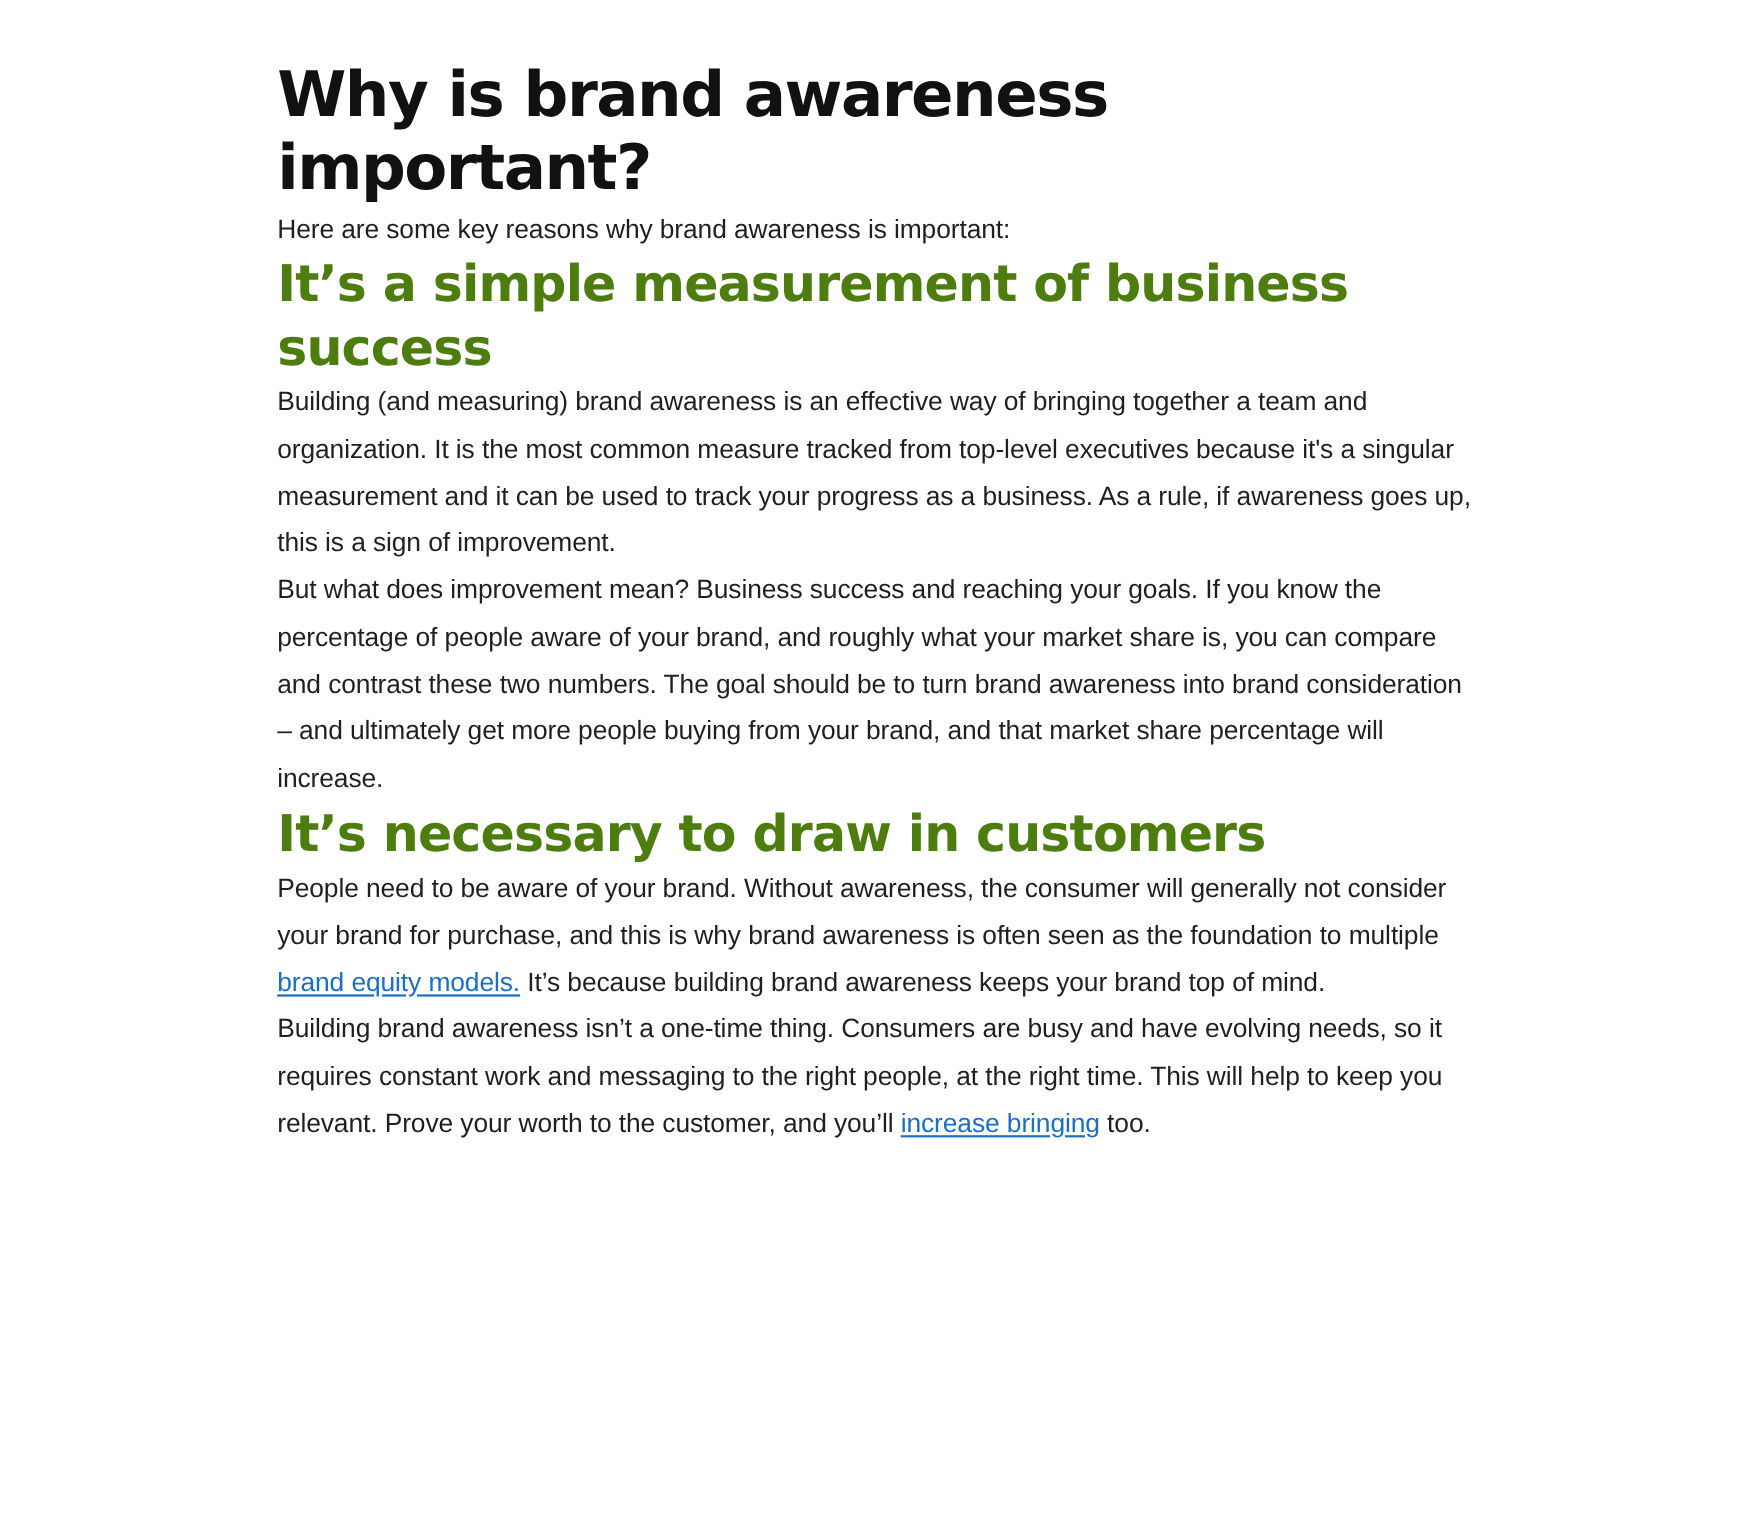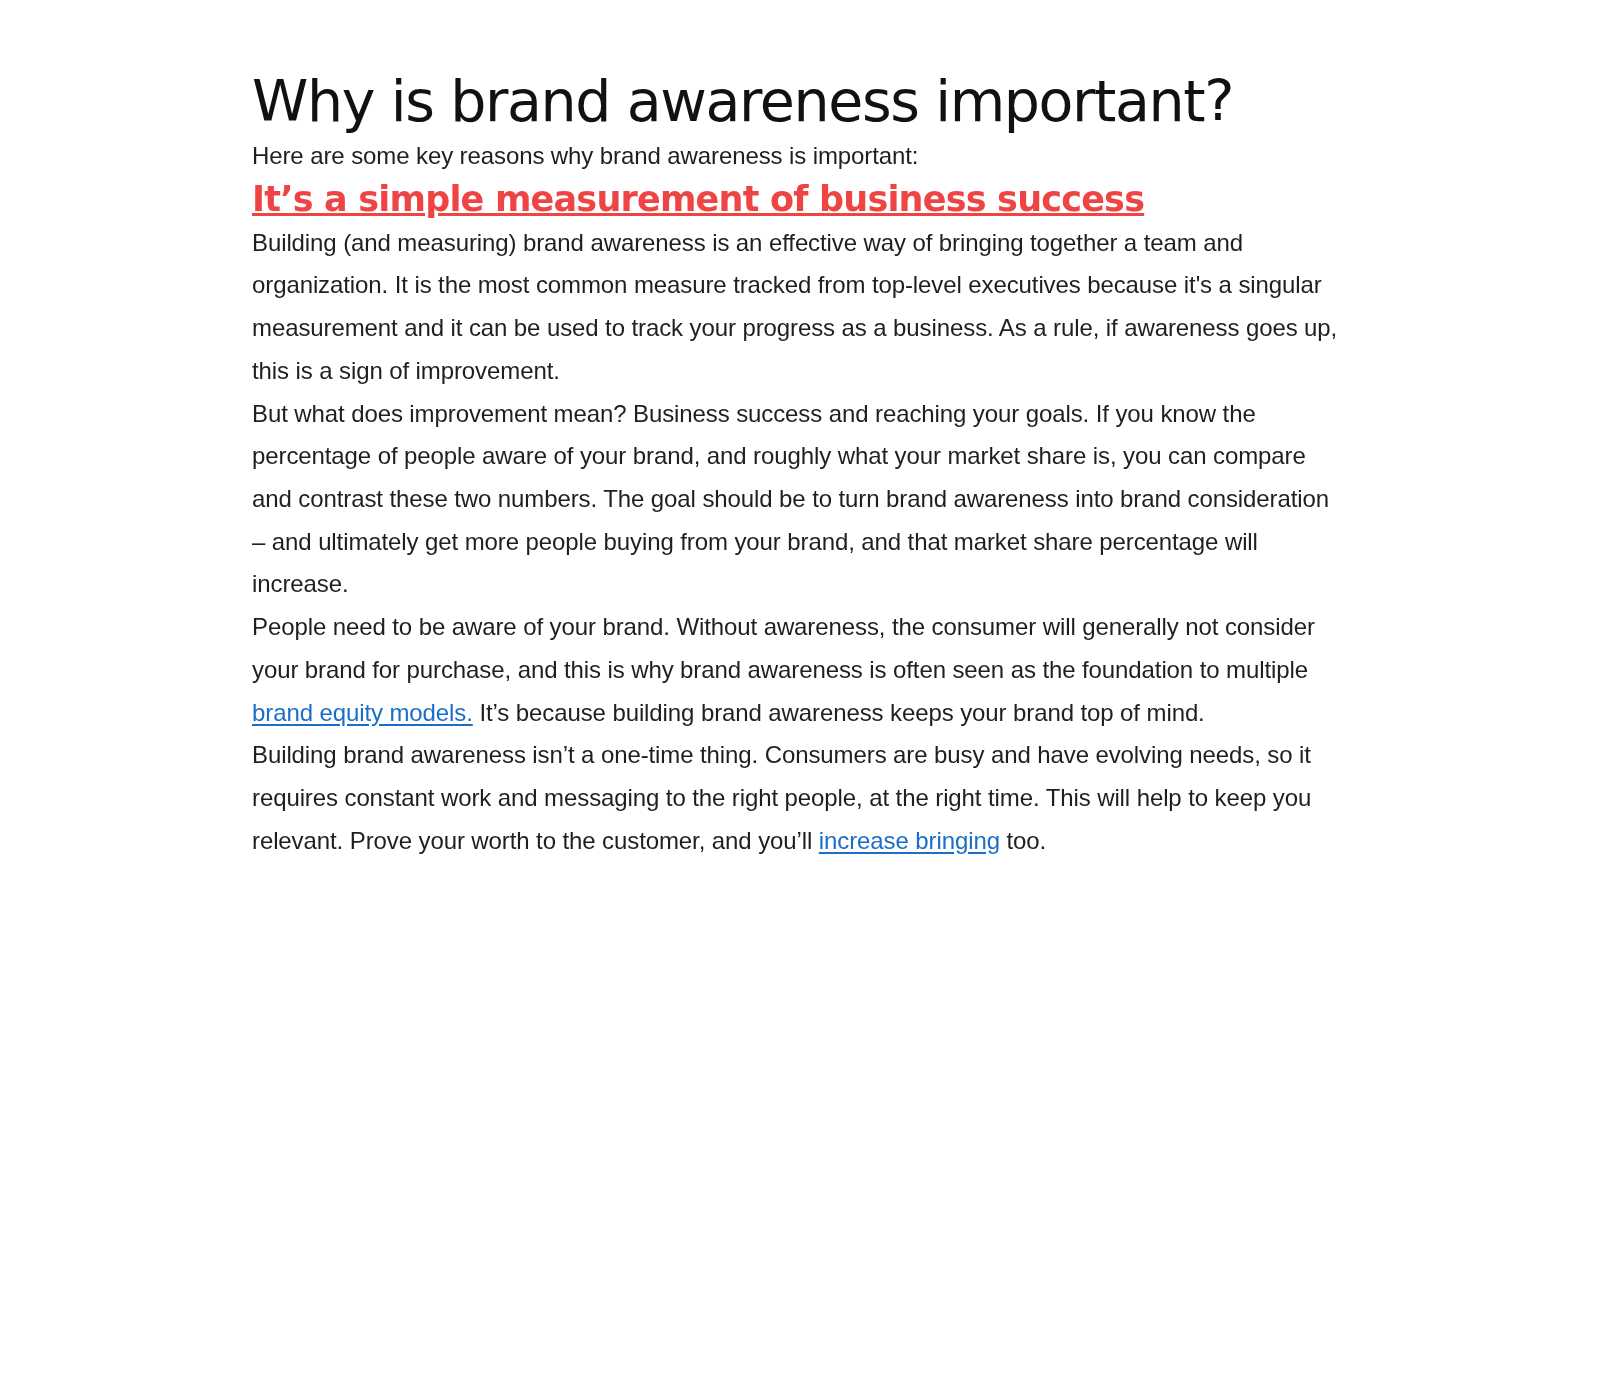--- a/index.html
+++ b/index.html
@@ -18,34 +18,33 @@
     width: 1600px;
     min-height: 1382px;
     box-sizing: border-box;
     padding: 40px 260px 40px 252px;
     background: #ffffff;
   }
   h1.page-title {
     font-family: "DejaVu Sans", sans-serif;
     font-size: 57px;
     line-height: 1.18;
-    font-weight: 400;
+    font-weight: 700;
     letter-spacing: -1.4px;
-    margin: 28px 0 0 0;
+    margin: 13px 0 0 0;
     color: #111111;
   }
   h2.section-heading {
     font-family: "DejaVu Sans", sans-serif;
-    font-size: 35px;
+    font-size: 46px;
     line-height: 1.25;
     font-weight: 700;
     letter-spacing: -0.8px;
     margin: 0;
-    color: #ef4444;
-    text-decoration: underline;
+    color: #4d7c0f;
   }
   p.body-text {
     font-size: 24px;
     line-height: 1.78;
     font-weight: 400;
     margin: 0;
     color: #1f1f1f;
     letter-spacing: -0.1px;
   }
   .intro-para {
@@ -69,19 +68,20 @@
   <h1 class="page-title">Why is brand awareness important?</h1>
 
   <p class="body-text intro-para">Here are some key reasons why brand awareness is important:</p>
 
   <h2 class="section-heading heading-1">It’s a simple measurement of business success</h2>
 
   <p class="body-text para-gap-lg">Building (and measuring) brand awareness is an effective way of bringing together a team and organization. It is the most common measure tracked from top-level executives because it's a singular measurement and it can be used to track your progress as a business. As a rule, if awareness goes up, this is a sign of improvement.</p>
 
   <p class="body-text para-gap-lg">But what does improvement mean? Business success and reaching your goals. If you know the percentage of people aware of your brand, and roughly what your market share is, you can compare and contrast these two numbers. The goal should be to turn brand awareness into brand consideration – and ultimately get more people buying from your brand, and that market share percentage will increase.</p>
 
+  <h2 class="section-heading heading-2">It’s necessary to draw in customers</h2>
 
   <p class="body-text para-gap-lg"><span>People need to be aware of your brand. Without awareness, the consumer will generally not consider your brand for purchase, and this is why brand awareness is often seen as the foundation to multiple </span><a class="inline-link" href="#">brand equity models.</a><span> It’s because building brand awareness keeps your brand top of mind.</span></p>
 
 
   <p class="body-text para-gap-lg"><span>Building brand awareness isn’t a one-time thing. Consumers are busy and have evolving needs, so it requires constant work and messaging to the right people, at the right time. This will help to keep you relevant. Prove your worth to the customer, and you’ll </span><a class="inline-link" href="#">increase bringing</a><span> too.</span></p>
 
 </div>
 
 </body></html>

